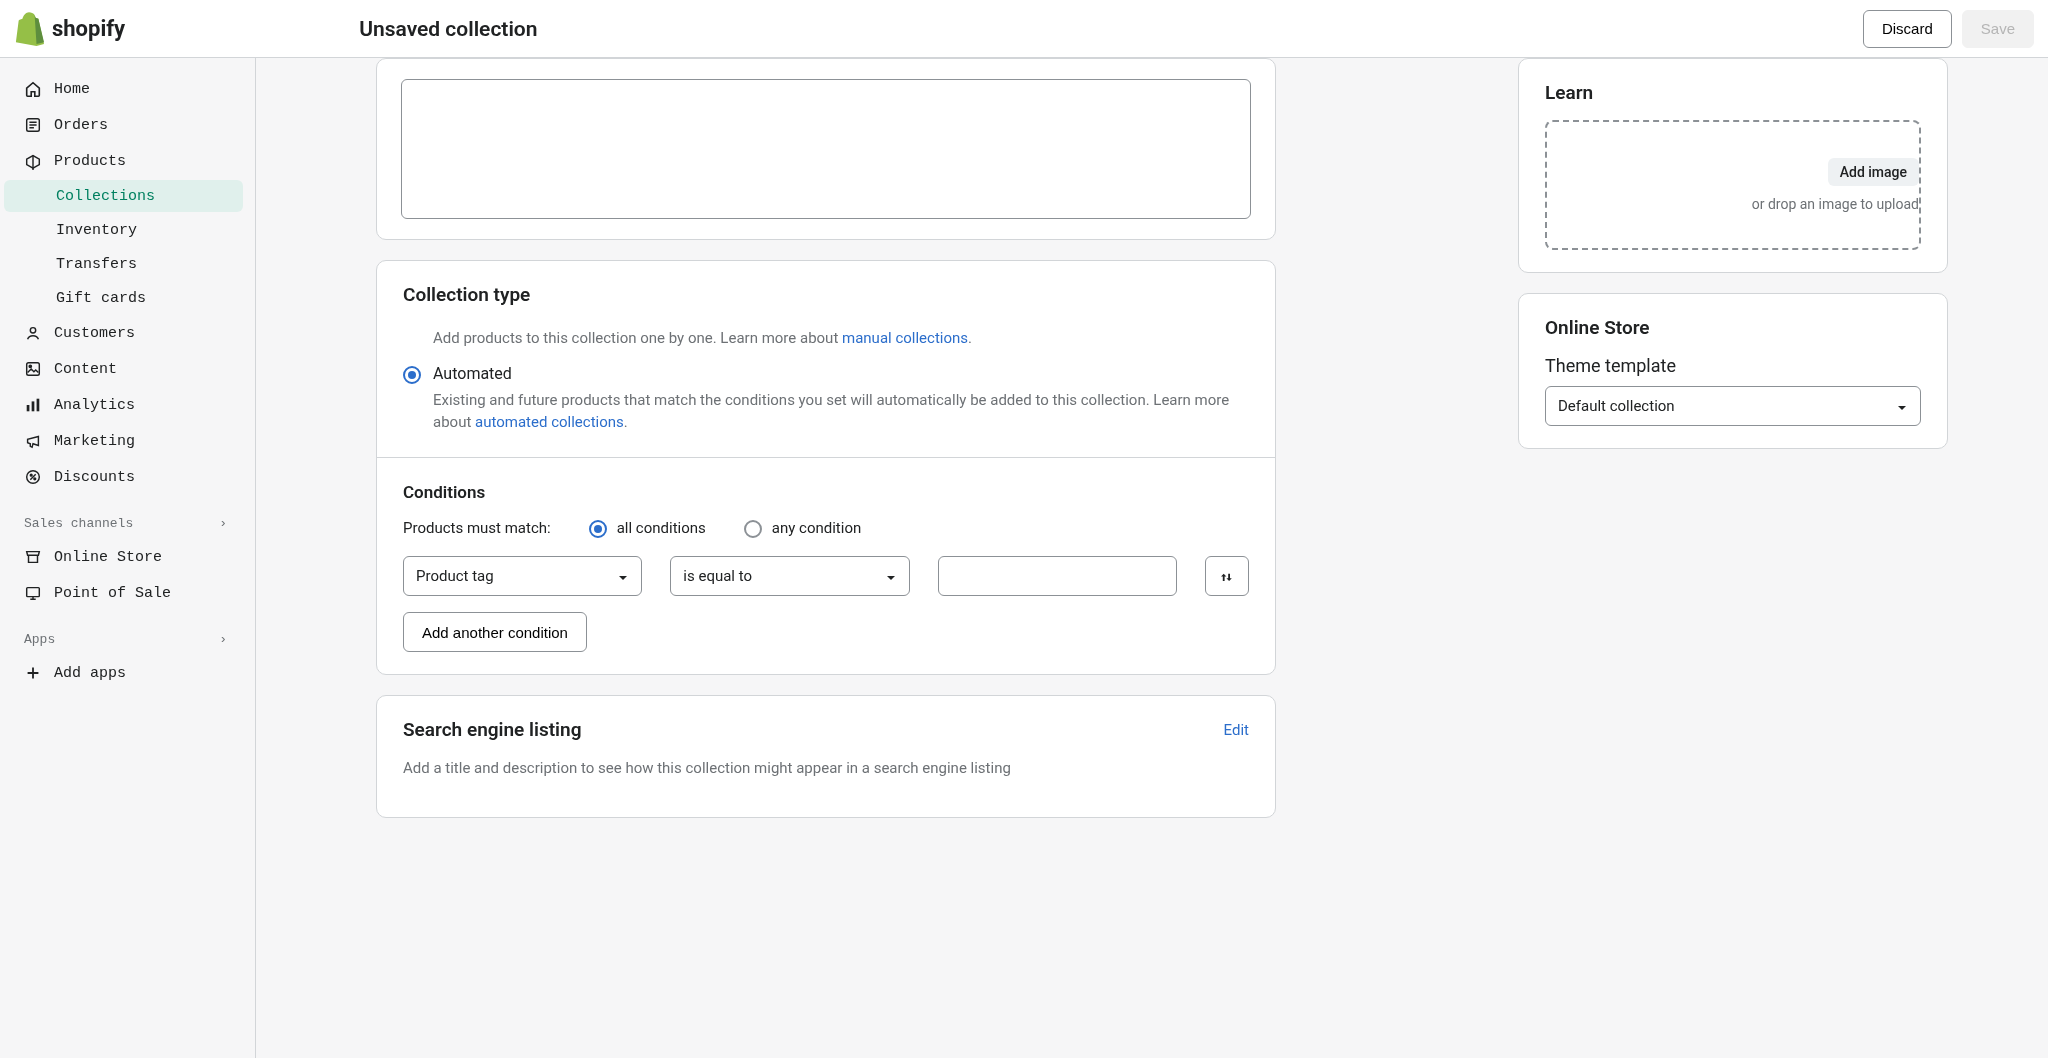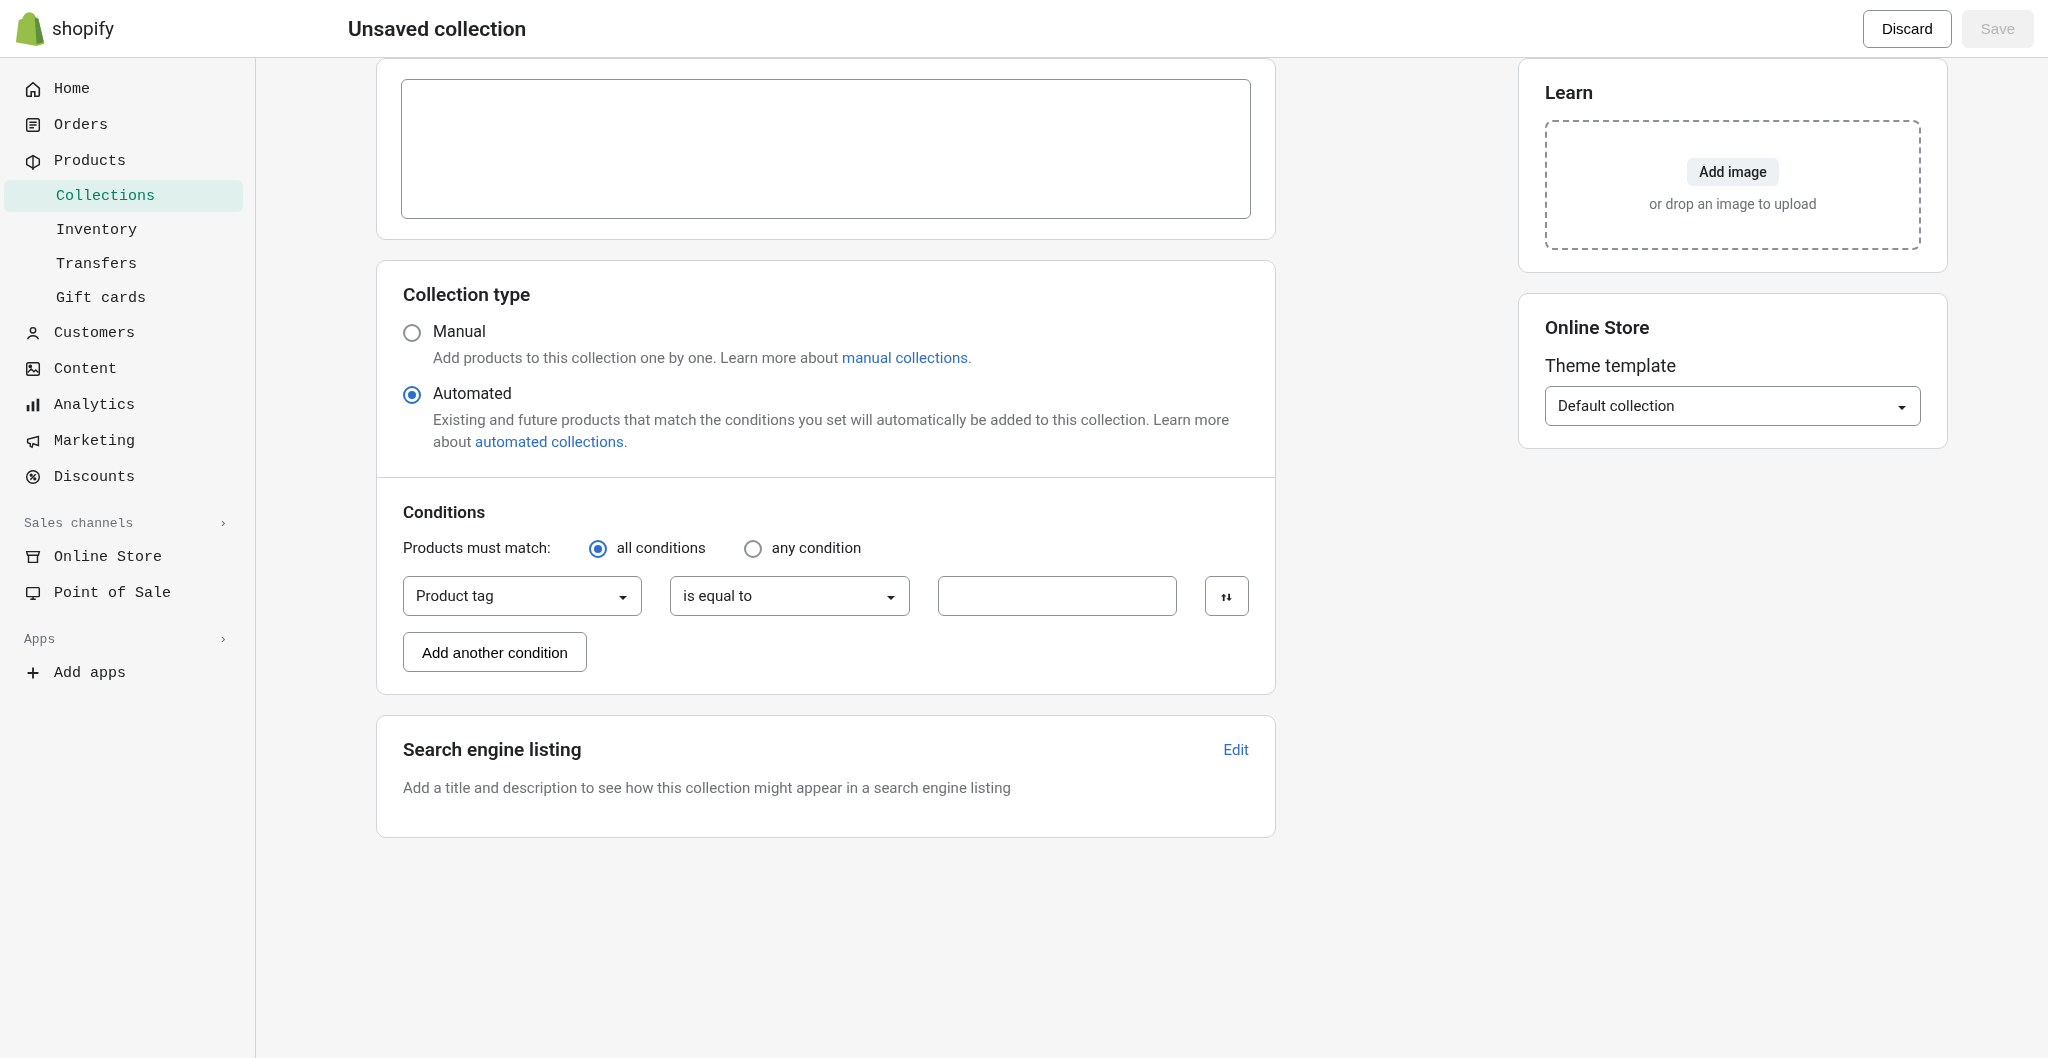--- a/index.html
+++ b/index.html
@@ -39,21 +39,21 @@
     border-bottom: 1px solid var(--border);
     background: #fff;
   }
   .topbar-left { display: flex; align-items: center; gap: 24px; }
   .shopify-logo { display: flex; align-items: center; gap: 8px; }
   .shopify-logo .bag {
     width: 30px; height: 34px;
     position: relative;
   }
   .shopify-logo .bag svg { width: 30px; height: 34px; display: block; }
-  .shopify-logo .word { font-size: 19px; font-weight: 400; color: var(--text-primary); }
+  .shopify-logo .word { font-size: 22px; font-weight: 700; color: var(--text-primary); }
   .page-title { font-size: 21px; font-weight: 600; margin-left: 210px; }
   .topbar-right { display: flex; gap: 10px; }
   .btn {
     display: inline-flex; align-items: center; justify-content: center;
     height: 38px; padding: 0 18px; border-radius: 6px; font-size: 15px; font-weight: 500;
     border: 1px solid var(--border-strong); background: #fff; cursor: pointer;
   }
   .btn-save { background: var(--btn-disabled-bg); color: var(--btn-disabled-text); border: 1px solid var(--btn-disabled-bg); }
 
   
@@ -133,21 +133,21 @@
   }
 
   
   .seo-header { display: flex; justify-content: space-between; align-items: center; }
   .edit-link { color: var(--text-link); font-size: 15px; cursor: pointer; }
   .seo-desc { font-size: 15px; color: var(--text-secondary); margin-top: 16px; line-height: 1.5; }
 
   
   .image-drop {
     border: 2px dashed var(--border-strong); border-radius: 8px; height: 130px;
-    display: flex; flex-direction: column; align-items: center; justify-content: center; gap: 10px;
+    display: flex; flex-direction: column; align-items: flex-end; justify-content: center; gap: 10px;
     margin-top: 16px;
   }
   .pill {
     background: #eef1f3; color: var(--text-primary); border-radius: 6px; padding: 6px 12px;
     font-size: 14px; font-weight: 500; cursor: pointer;
   }
   .image-drop .hint { font-size: 14px; color: var(--text-secondary); }
 
   .select-full { width: 100%; }
   .theme-select { margin-top: 10px; }
@@ -310,24 +310,20 @@
 
         <div class="card" style="padding:20px 24px;">
           <div class="desc-area"></div>
         </div>
 
         <div class="card">
           <h3 class="card-title">Collection type</h3>
 
           <div class="radio-block">
             <div>
-              <div class="radio-row">
-                <span class="radio-btn"></span>
-                <span class="radio-label">Manual</span>
-              </div>
               <p class="radio-desc">
                 <span>Add products to this collection one by one. Learn more about </span><span class="link">manual collections</span><span>.</span>
               </p>
             </div>
 
             <div>
               <div class="radio-row">
                 <span class="radio-btn checked"></span>
                 <span class="radio-label">Automated</span>
               </div>

